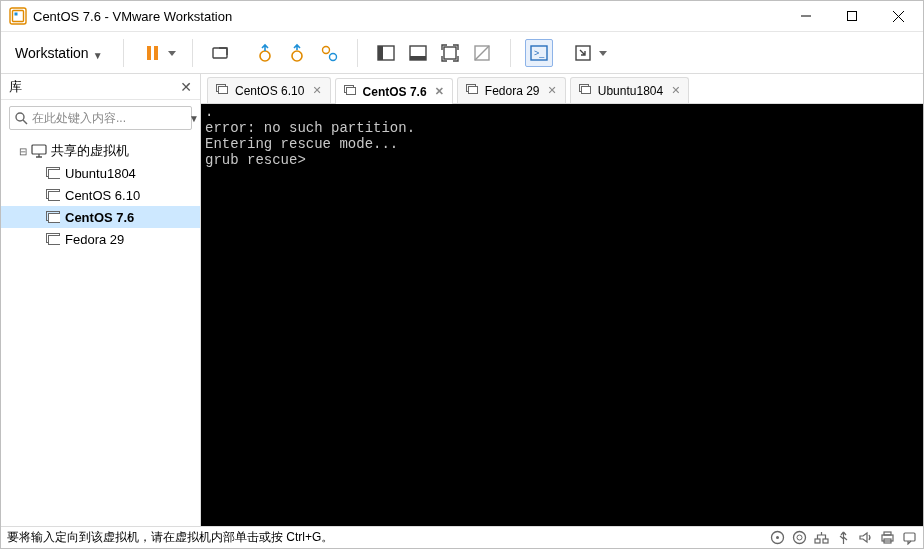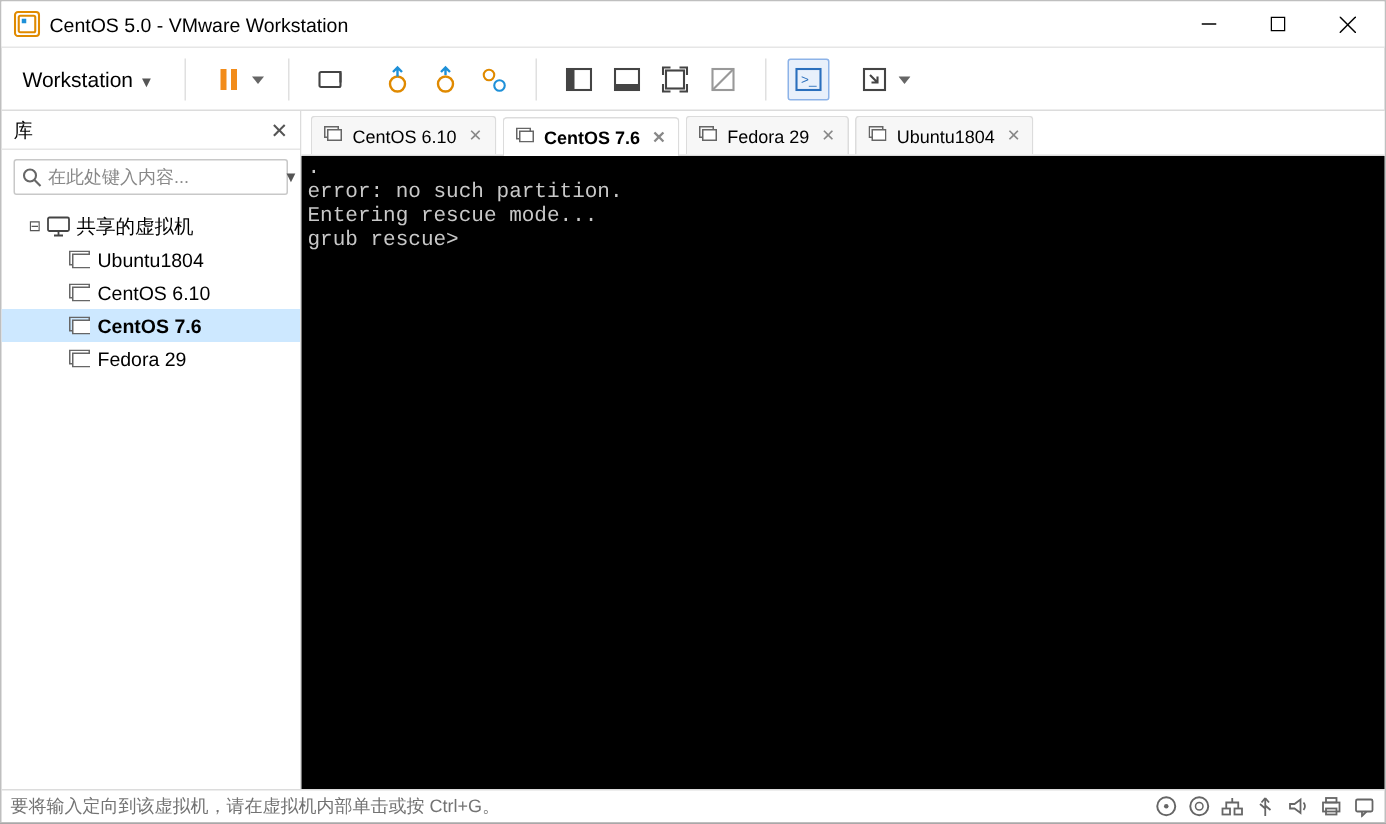--- a/index.html
+++ b/index.html
@@ -49,41 +49,41 @@
 .content { flex: 1; display: flex; flex-direction: column; min-width: 0; }
 .tabstrip { height: 30px; display: flex; align-items: flex-end; padding: 0 6px; background: #fff; border-bottom: 1px solid #dcdcdc; }
 .tab { display: flex; align-items: center; height: 26px; padding: 0 8px; border: 1px solid #dcdcdc; border-bottom: none; margin-right: 4px; background: #f7f7f7; border-radius: 3px 3px 0 0; font-size: 12px; cursor: pointer; }
 .tab.active { background: #fff; font-weight: 600; position: relative; top: 1px; }
 .tab .ticon { width: 14px; height: 14px; margin-right: 5px; }
 .tab .tclose { margin-left: 8px; color: #888; font-size: 11px; cursor: pointer; }
 
 .console { flex: 1; background: #000; color: #c8c8c8; font-family: "Courier New", monospace; font-size: 14px; line-height: 16px; padding: 0px 4px; white-space: pre; overflow: hidden; }
 
 
-.statusbar { height: 22px; border-top: 1px solid #dcdcdc; display: flex; align-items: center; padding: 0 6px; font-size: 12px; color: #737373; }
+.statusbar { height: 22px; border-top: 1px solid #dcdcdc; display: flex; align-items: center; padding: 0 6px; font-size: 12px; color: #000000; }
 .statusbar .stext { flex: 1; }
 .status-icons { display: flex; align-items: center; gap: 6px; }
 .sicon { width: 16px; height: 16px; display: flex; align-items: center; justify-content: center; }
 
 svg { display: block; }
 </style>
 </head>
 <body>
 
 <div class="window">
 
   <div class="titlebar">
     <span class="app-icon">
       <svg width="18" height="18" viewBox="0 0 18 18">
           <rect x="1" y="1" width="16" height="16" rx="2" fill="#fff" stroke="#e08a00" stroke-width="1.4"></rect>
           <rect x="3.5" y="3.5" width="11" height="11" rx="1" fill="none" stroke="#e08a00" stroke-width="1.4"></rect>
           <rect x="5.5" y="5.5" width="3" height="3" fill="#1e90d8"></rect>
         </svg>
     </span>
-    <span class="title">CentOS 5.0 - VMware Workstation</span>
+    <span class="title">CentOS 7.6 - VMware Workstation</span>
     <div class="winbtn">
       <svg width="10" height="10">
           <line x1="0" y1="5" x2="10" y2="5" stroke="#000" stroke-width="1"></line>
         </svg>
     </div>
     <div class="winbtn">
       <svg width="10" height="10">
           <rect x="0.5" y="0.5" width="9" height="9" fill="none" stroke="#000" stroke-width="1"></rect>
         </svg>
     </div>

